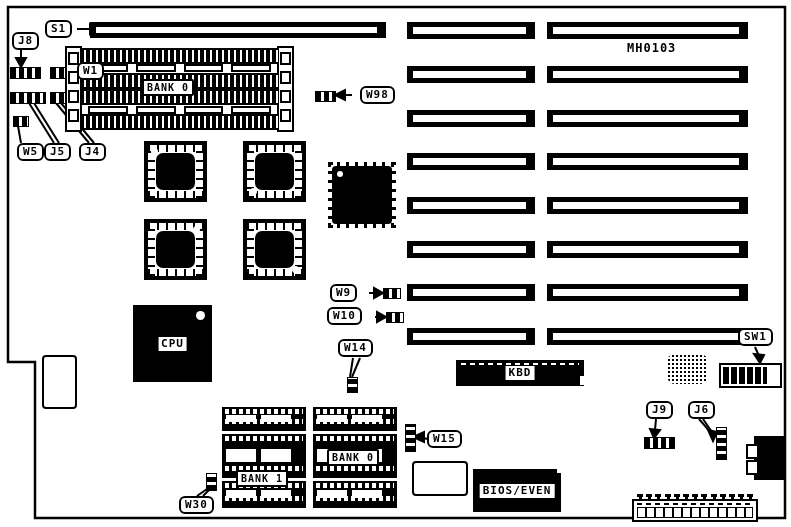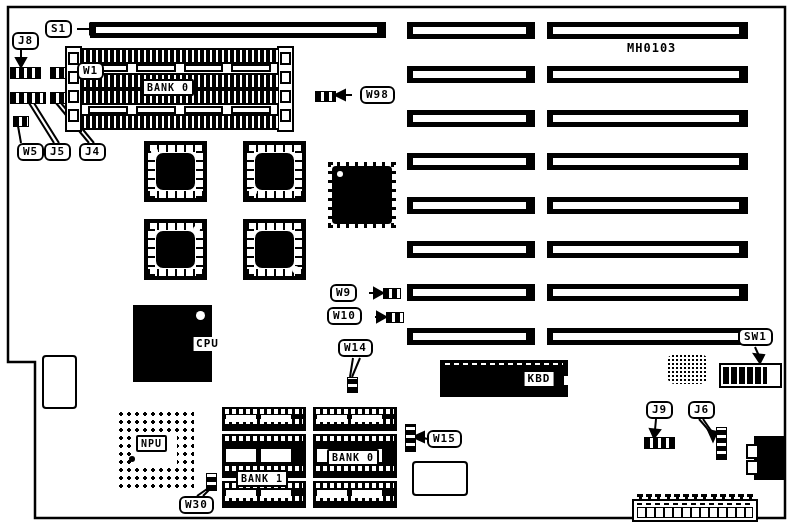--- a/index.html
+++ b/index.html
@@ -38,21 +38,21 @@
     repeating-linear-gradient(0deg,#000 0 3px,transparent 3px 9px),
     repeating-linear-gradient(0deg,#000 0 3px,transparent 3px 9px);
     background-size:100% 5px,100% 5px,5px 100%,5px 100%;
     background-position:top,bottom,left,right;background-repeat:no-repeat;}
   .qfp .body{position:absolute;inset:4px;background:#000;border-radius:4px;}
   .qfp .dot{position:absolute;top:9px;left:9px;width:6px;height:6px;background:#fff;border-radius:50%;}
   
   .bigchip{background:#000;}
   .bigchip .pin1{position:absolute;top:6px;right:7px;width:9px;height:9px;background:#fff;border-radius:50%;}
   .bigchip .ctag{position:absolute;left:50%;top:50%;transform:translate(-50%,-50%);
-    background:#fff;padding:0 3px;font-size:11px;font-weight:bold;letter-spacing:1px;line-height:14px;white-space:nowrap;margin-left:35px;}
+    background:#fff;padding:0 3px;font-size:11px;font-weight:bold;letter-spacing:1px;line-height:14px;white-space:nowrap;}
   .dashtop{position:absolute;left:5px;right:5px;top:3px;height:2px;
     background:repeating-linear-gradient(90deg,#fff 0 5px,transparent 5px 9px);}
   .notch{position:absolute;right:-1px;width:5px;height:9px;background:#fff;}
   
   .simm{left:65px;top:46px;width:229px;height:86px;}
   .latchcol{position:absolute;top:0;bottom:0;width:13px;border:2px solid #000;background:#fff;}
   .latchcol i{display:block;width:7px;height:9px;border:2px solid #000;margin:4px auto 6px;background:#fff;}
   .smrows{position:absolute;left:15px;right:15px;top:2px;bottom:2px;
     display:flex;flex-direction:column;justify-content:space-between;}
   .comb{height:12px;border-top:2px solid #000;border-bottom:2px solid #000;
@@ -256,31 +256,30 @@
   <div class="c qfp" style="left:328px;top:162px">
       <div class="body"></div>
       <div class="dot"></div>
     </div>
 
   <div class="c bigchip" style="left:133px;top:305px;width:79px;height:77px">
     <div class="pin1"></div>
     <div class="ctag">CPU</div>
   </div>
 
-  <div class="c bigchip" style="left:440px;top:360px;width:128px;height:37px">
+  <div class="c bigchip" style="left:456px;top:360px;width:128px;height:26px">
     <div class="dashtop"></div>
     <div class="notch" style="top:16px"></div>
     <div class="ctag">KBD</div>
   </div>
-
-  <div class="c npu">
-    <div class="center"></div>
-    <div class="tag ntag">NPU</div>
-    <div class="pindot"></div>
-  </div>
+  <div class="c bigchip" style="left:473px;top:469px;width:88px;height:43px">
+    <div class="notch" style="top:-2px;height:6px"></div>
+    <div class="ctag">BIOS/EVEN</div>
+  </div>
+
 
   <div class="c bank" style="left:222px;top:407px">
     <div class="dipblk h24"></div>
     <div class="dipblk h44"></div>
     <div class="dipblk h27"></div>
   </div>
   <div class="c bank" style="left:313px;top:407px">
     <div class="dipblk h24"></div>
     <div class="dipblk h44"></div>
     <div class="dipblk h27"></div>

